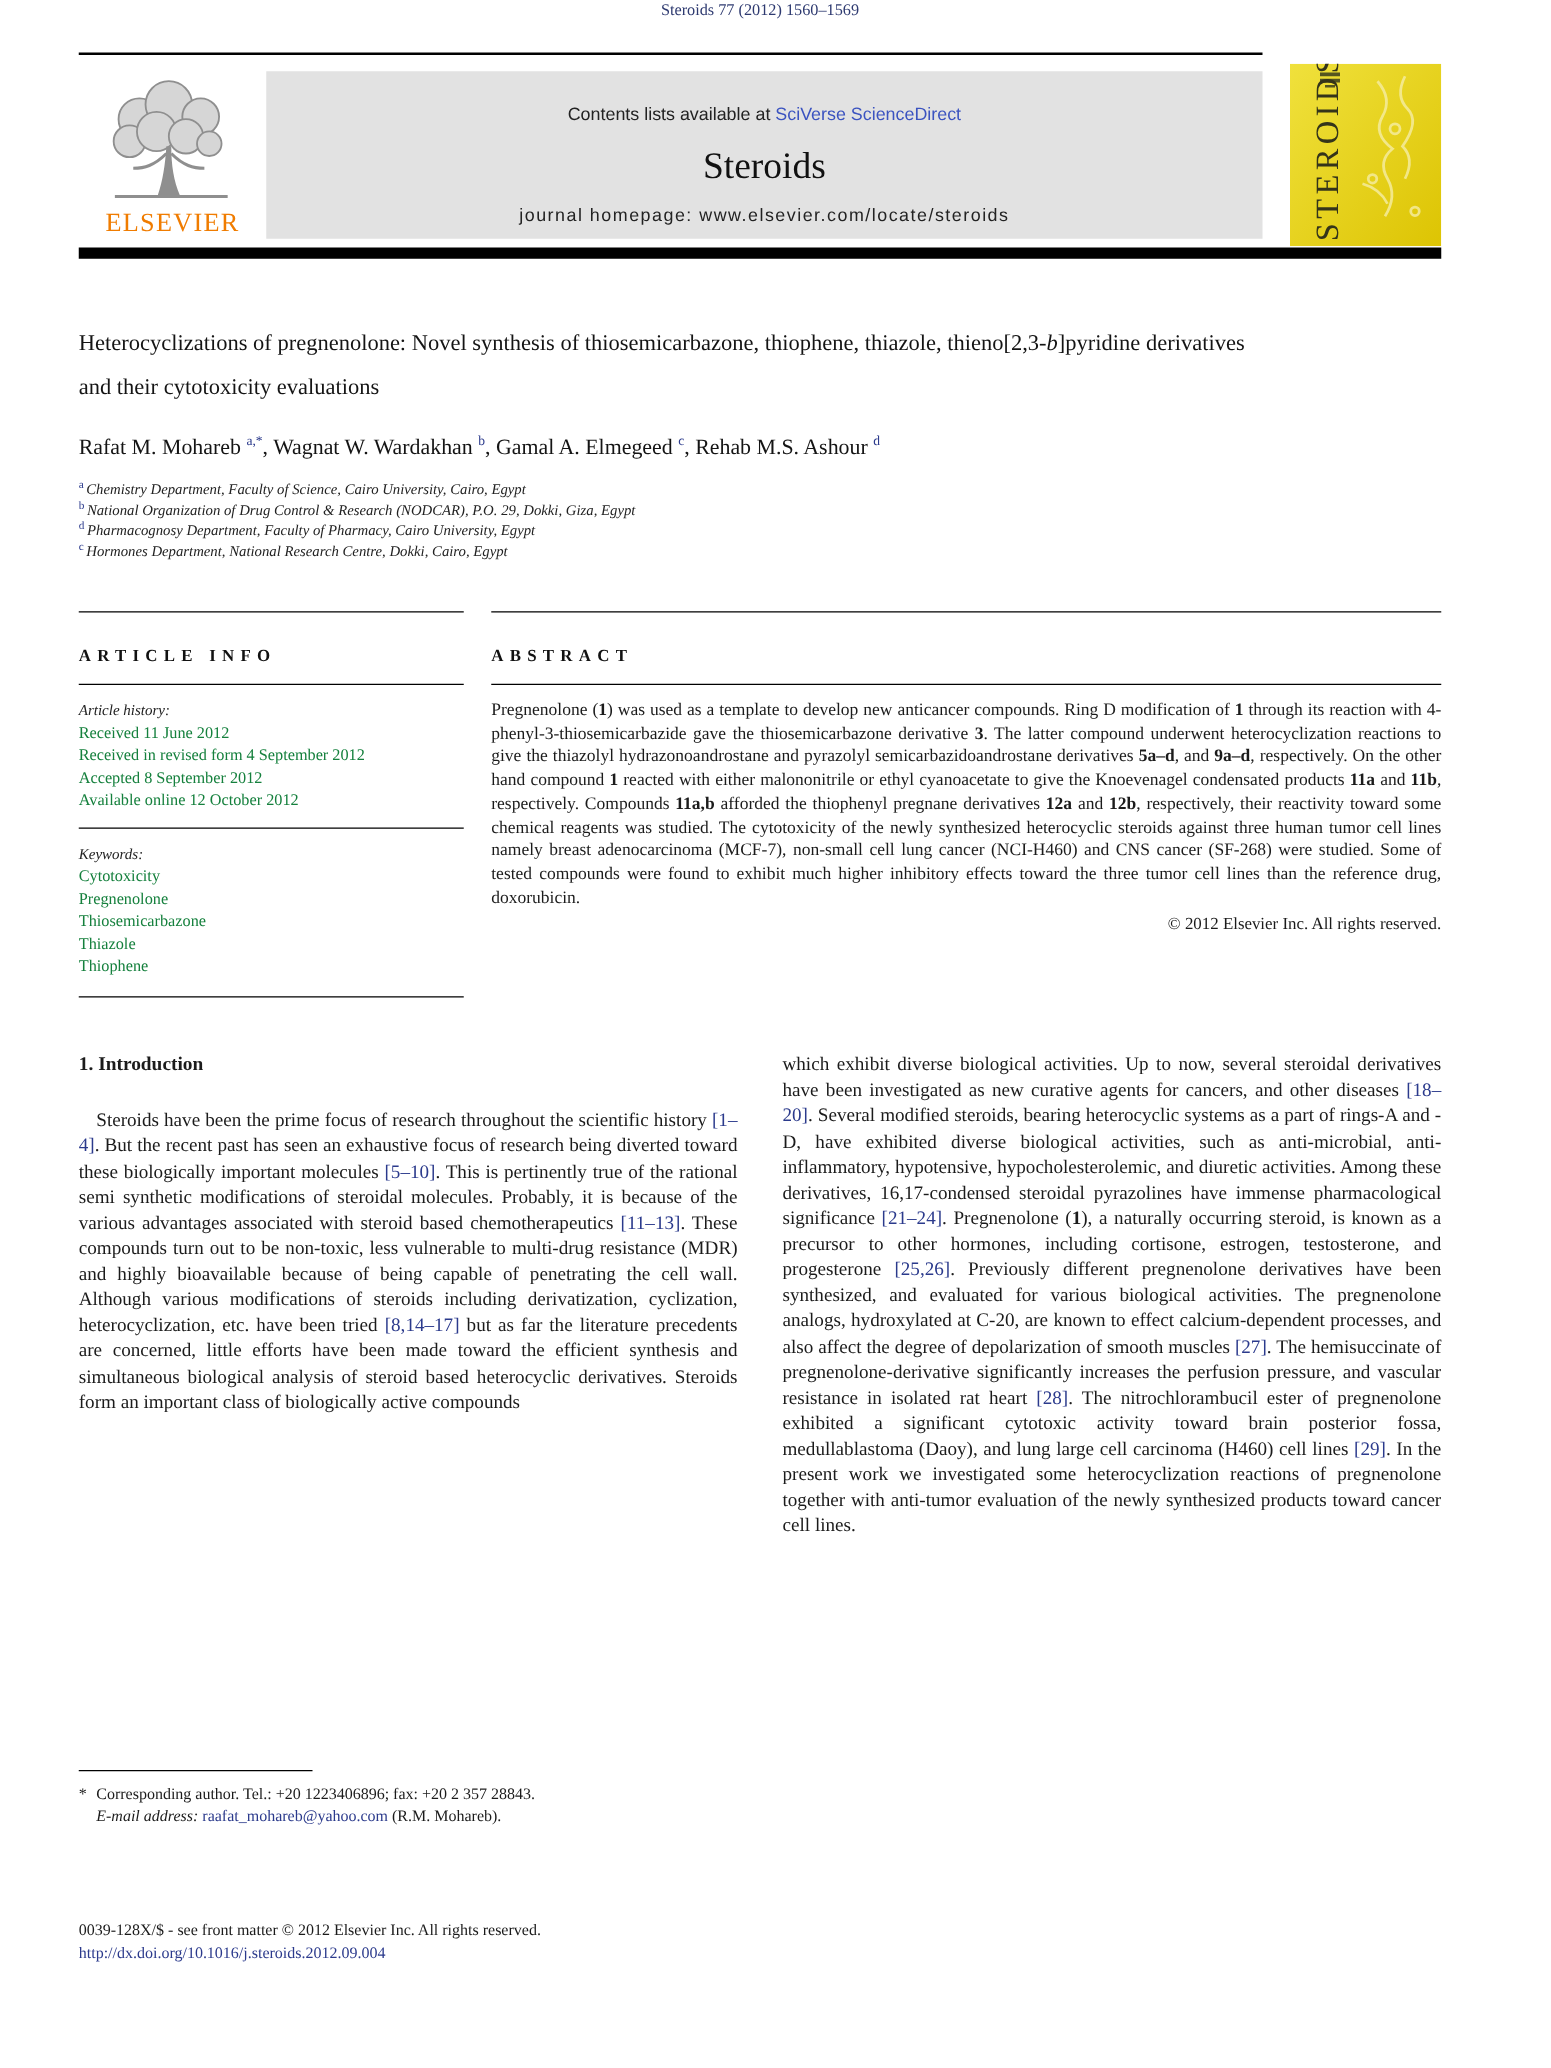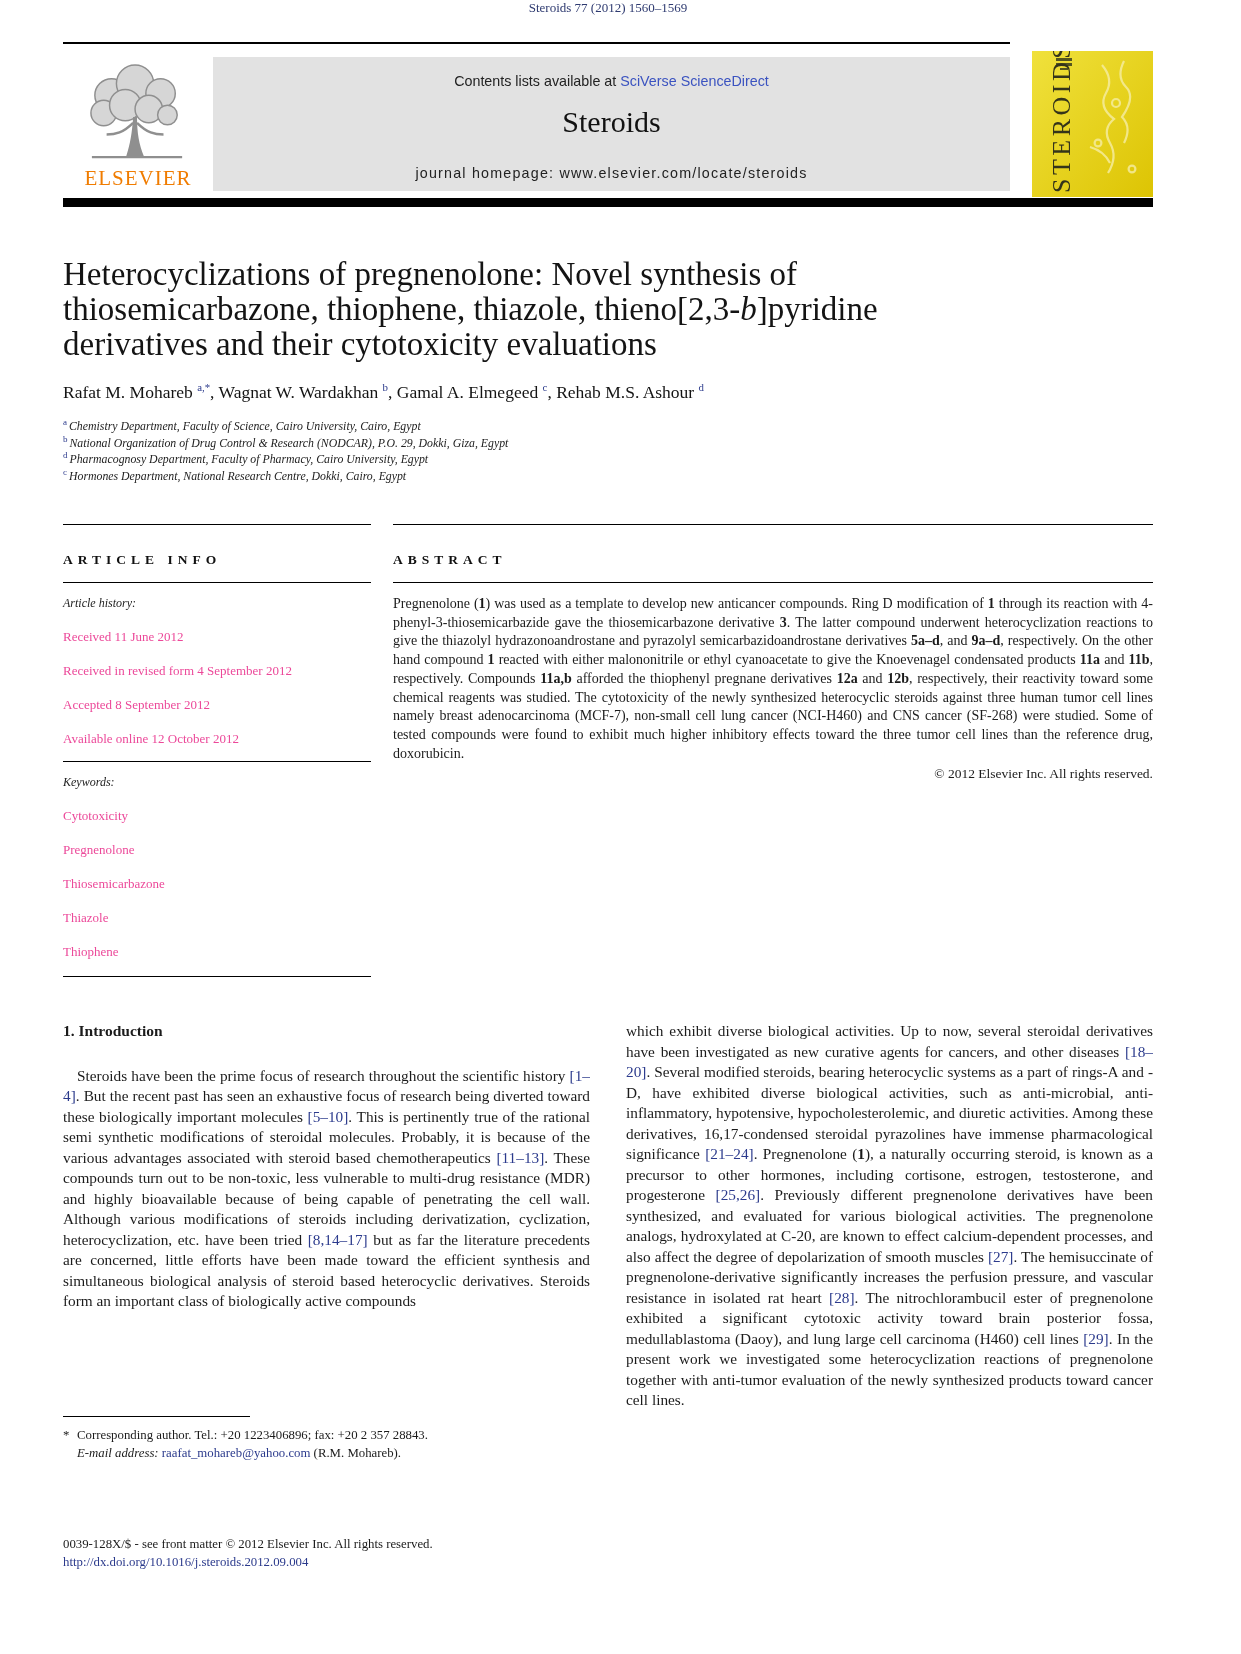--- a/index.html
+++ b/index.html
@@ -12,52 +12,52 @@
 
   
   .citation{text-align:center;font-size:13px;color:#2e3a70;}
 
   
   .masthead-rule{margin-top:26px;width:calc(100% - 143px);border-top:2px solid #000;}
   .masthead-row{margin-top:13px;display:flex;align-items:stretch;height:134px;}
   .publisher{width:150px;display:flex;flex-direction:column;align-items:center;justify-content:flex-end;}
   .publisher svg{display:block;}
   .publisher-name{font-size:21px;letter-spacing:1px;color:#f07c00;font-weight:400;margin-top:2px;}
-  .journal-box{flex:1;background:#e2e2e2;margin-right:22px;position:relative;text-align:center;padding-top:16px;}
+  .journal-box{flex:1;background:#e2e2e2;margin-right:22px;position:relative;text-align:center;padding-top:27px;}
   .contents-line{font-family:"Liberation Sans", sans-serif;font-size:14.3px;color:#222;}
   .contents-line .link{color:#3b53c0;}
   .journal-name{font-size:30px;margin-top:16px;color:#111;}
   .homepage-line{position:absolute;left:0;right:0;bottom:10px;font-family:"Liberation Sans", sans-serif;
     font-size:14.3px;letter-spacing:1.2px;color:#222;}
   .homepage-line .link{color:#222;text-align:center;}
   .cover{width:121px;height:146px;margin-top:-6px;}
   .black-bar{margin-top:7px;height:9px;background:#000;width:100%;}
 
   
-  .article-title{margin:50px 0 0 0;font-size:33px;font-weight:400;line-height:35px;color:#141414;max-width:952px;}
+  .article-title{margin:50px 0 0 0;font-size:18px;font-weight:400;line-height:35px;color:#141414;max-width:952px;}
   .authors{margin-top:20px;font-size:17.5px;color:#141414;}
   .affiliations{margin-top:15px;}
   .aff-line{font-size:11.8px;font-style:italic;line-height:16.5px;color:#222;}
   .aff-sup{font-style:normal;color:#2b3a8c;font-size:9px;vertical-align:super;line-height:0;margin-right:2px;}
 
   
   .sg-b{font-weight:700;}
   .sg-i{font-style:italic;}
   .sg-r{color:#2b3a8c;}
   .sg-sup{color:#2b3a8c;font-size:0.62em;vertical-align:super;line-height:0;}
 
   
   .info-abstract{margin-top:40px;display:flex;}
   .info-col{width:308px;margin-right:22px;border-top:1.5px solid #000;}
   .abstract-col{flex:1;border-top:1.5px solid #000;}
   .col-head{padding:27px 0 14px 0;font-size:13.5px;font-weight:700;letter-spacing:5px;color:#111;}
   .head-rule{border-top:1.5px solid #000;}
   .info-section{padding:11px 0 13px 0;}
   .info-label{font-size:12px;font-style:italic;line-height:18px;color:#222;}
-  .info-item{font-size:13px;line-height:18px;color:#ec4899;margin-top:16px;}
+  .info-item{font-size:13px;line-height:18px;color:#15803d;}
   .info-rule{border-top:1px solid #000;}
   .info-bottom-rule{border-top:1px solid #000;margin-top:2px;}
   .abstract-text{margin-top:12px;font-size:14px;line-height:18.7px;text-align:justify;color:#1b1b1b;}
   .abstract-copyright{margin-top:3px;text-align:right;font-size:13.5px;color:#1b1b1b;}
 
   
   .body-cols{margin-top:44px;display:flex;}
   .bcol{width:527px;font-size:15.3px;line-height:20.5px;text-align:justify;color:#1b1b1b;}
   .bcol.left{margin-right:36px;}
   .section-heading{font-size:15.5px;font-weight:700;margin:0 0 24px 0;text-align:left;}

